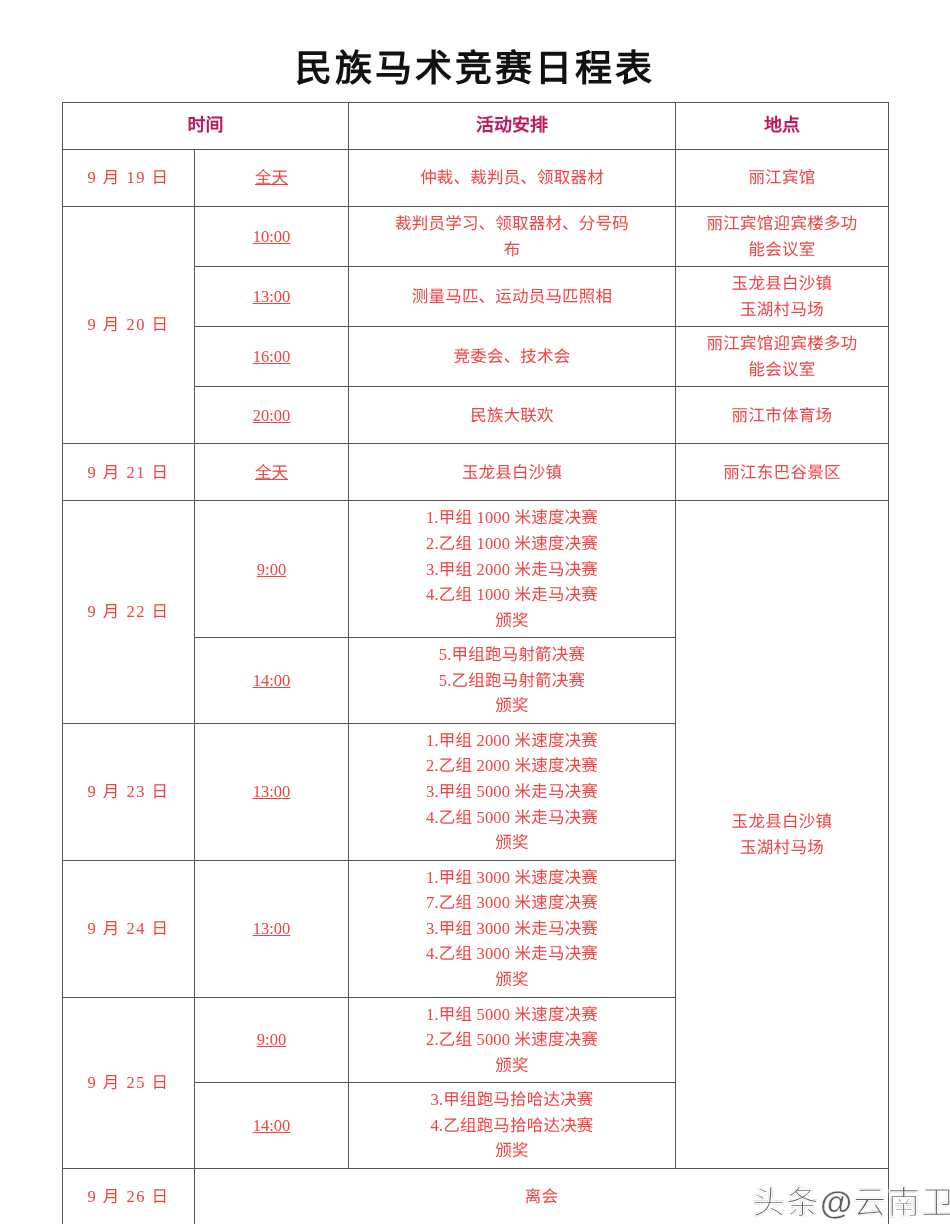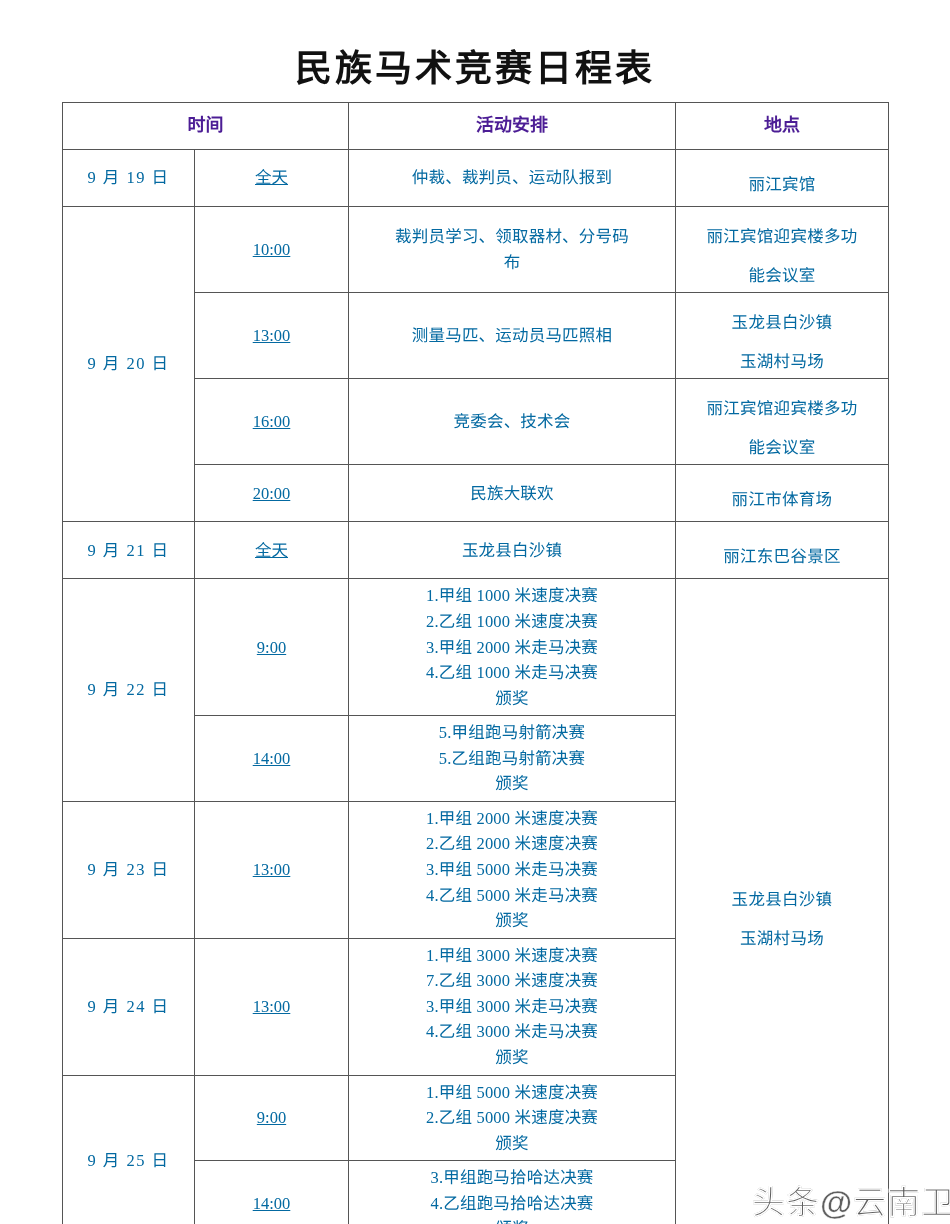--- a/index.html
+++ b/index.html
@@ -53,31 +53,31 @@
     background: #ffffff;
   }
 
   table.schedule td,
   table.schedule th {
     border: 1px solid #555555;
     padding: 4px 5px;
     text-align: center;
     vertical-align: middle;
     font-weight: 400;
-    color: #0369a1;
+    color: #ef4444;
     line-height: 1.55;
     font-size: 16.5px;
     font-family: "Liberation Serif", "DejaVu Serif", serif;
   }
 
   table.schedule th {
     font-size: 18px;
     font-weight: 700;
     height: 38px;
-    color: #4c1d95;
+    color: #be185d;
   }
 
   .col-date   { width: 132px; }
   .col-time   { width: 154px; }
   .col-act    { width: 327px; }
   .col-place  { width: 213px; }
 
   .cell-date {
     font-size: 17px;
     letter-spacing: 1.5px;
@@ -90,21 +90,21 @@
   .cell-act {
     font-size: 16.5px;
     letter-spacing: 0.2px;
   }
   .cell-place {
     font-size: 16.5px;
     letter-spacing: 0.3px;
   }
 
   .cell-act .evt-line { display: block; }
-  .cell-place .pl-line { display: block; margin-top: 13px; }
+  .cell-place .pl-line { display: block; }
 
   .date-bottom { vertical-align: bottom; padding-bottom: 26px; }
   .date-mid    { vertical-align: middle; }
 
   .row-tall td { height: 48px; }
 
   
   .watermark {
     position: absolute;
     left: 752px;
@@ -140,21 +140,21 @@
           <th>活动安排</th>
           <th>地点</th>
         </tr>
       </thead>
       <tbody>
 
         <tr class="row-tall">
           <td class="cell-date">9 月 19 日</td>
           <td class="cell-time">全天</td>
           <td class="cell-act">
-            <span class="evt-line">仲裁、裁判员、运动队报到</span>
+            <span class="evt-line">仲裁、裁判员、领取器材</span>
           </td>
           <td class="cell-place">
             <span class="pl-line">丽江宾馆</span>
           </td>
         </tr>
 
         <tr>
           <td class="cell-date date-mid" rowspan="4">9 月 20 日</td>
           <td class="cell-time">10:00</td>
           <td class="cell-act">

